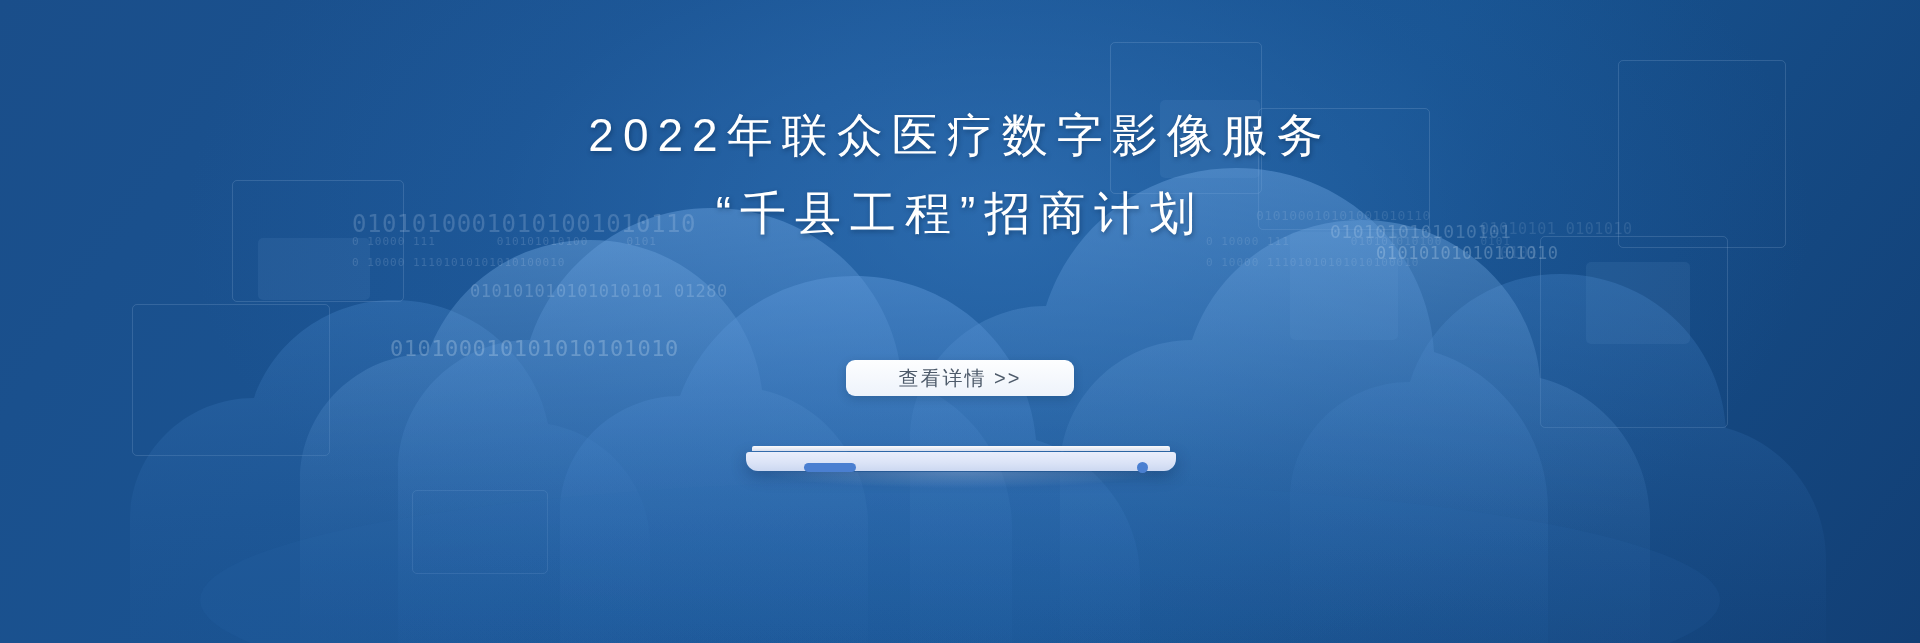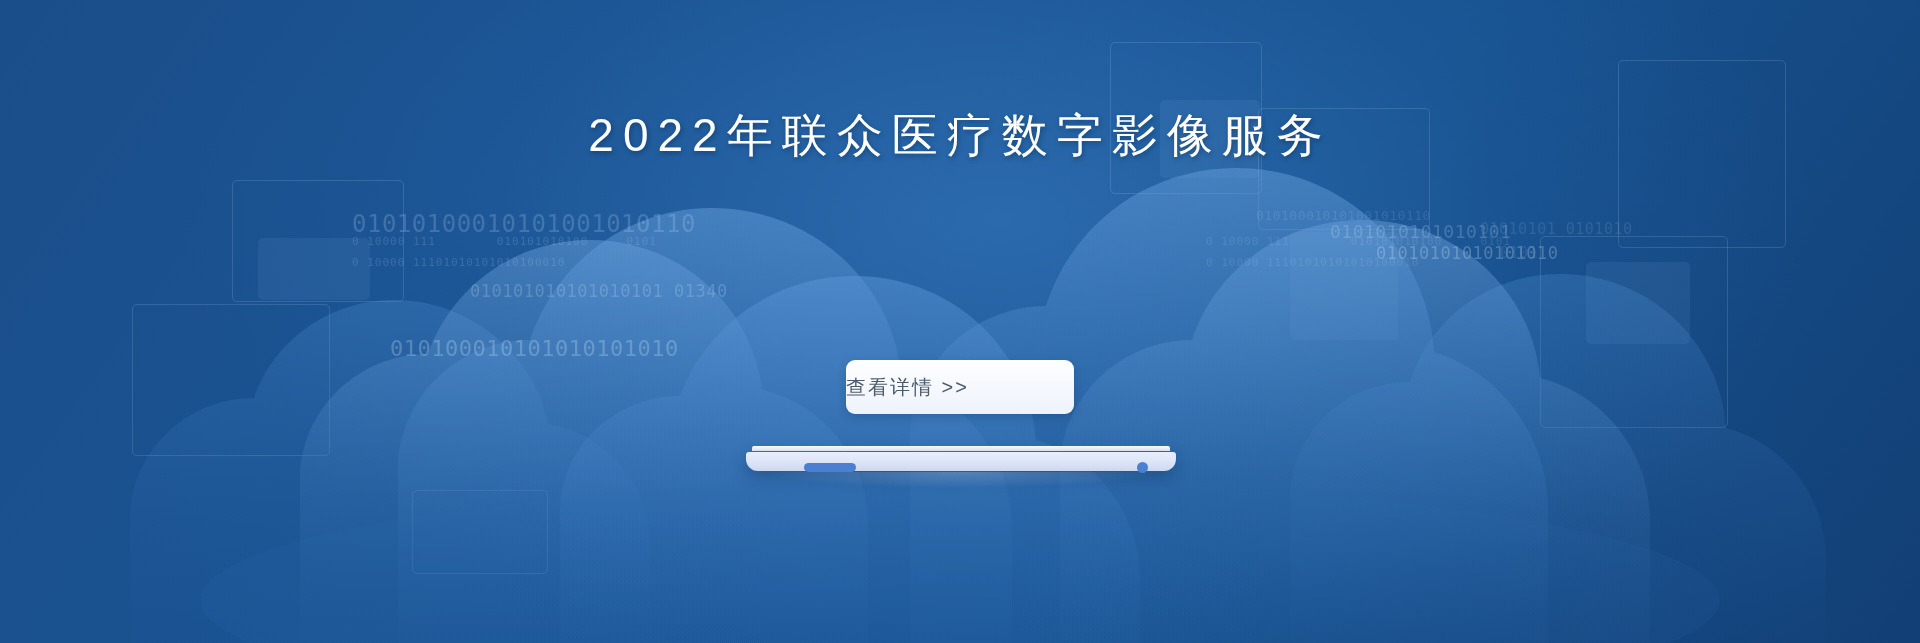--- a/index.html
+++ b/index.html
@@ -69,25 +69,25 @@
     letter-spacing:9px;
     line-height:78px;
     text-shadow:1px 2px 5px rgba(5,30,62,0.42);
     white-space:nowrap;
   }
 
   
   #cta {
     position:absolute;
     left:846px; top:360px;
-    width:228px; height:54px;
+    width:228px; height:36px;
     background:linear-gradient(180deg,#fdfeff 0%, #eef3fb 100%);
     border-radius:9px;
     box-shadow:0 3px 10px rgba(8,35,70,0.22);
-    display:flex; align-items:center; 
+    display:flex; align-items:center; justify-content:center;
     cursor:pointer;
     z-index:7;
   }
   #cta-label {
     color:#4e5b6b;
     font-size:20px;
     letter-spacing:2px;
     white-space:nowrap;
   }
 
@@ -187,33 +187,34 @@
              C1342,168 1428,248 1434,352 C1500,372 1548,436 1548,510 L1548,643 Z" fill="url(#cg2)"></path>
 
     <path d="M560,643 L560,512 C560,448 614,396 680,396 C706,326 774,276 854,276
              C950,276 1028,346 1036,440 C1096,458 1140,514 1140,578 L1140,643 Z" fill="url(#cg1)"></path>
 
     <ellipse cx="960" cy="600" rx="760" ry="120" fill="#2d6cb2" opacity="0.13"></ellipse>
   </svg>
 
   <div class="binary b-left-top">01010100010101001010110</div>
   <div class="binary b-left-small"><span>0 10000 111        010101010100     0101</span><br><span>0 10000 11101010101010100010</span></div>
-  <div class="binary b-left-mid">010101010101010101 01340</div>
+  <div class="binary b-left-mid">010101010101010101 01280</div>
   <div class="binary b-left-low">010100010101010101010</div>
 
   <div class="binary b-mid-top">010100010101001010110</div>
   <div class="binary b-mid-small"><span>0 10000 111        010101010100     0101</span><br><span>0 10000 11101010101010100010</span></div>
 
   <div class="binary b-right-top">0101010101010101</div>
   <div class="binary b-right-low">01010101010101010</div>
   <div class="binary b-right-far">01010101 0101010</div>
   <div class="binary b-right-far2">0101</div>
 
   <div id="title-wrap">
     <div class="title-line">2022年联众医疗数字影像服务</div>
+    <div class="title-line">“千县工程”招商计划</div>
   </div>
 
   <div id="cta">
     <span id="cta-label">查看详情 &gt;&gt;</span>
   </div>
 
   <div id="laptop">
     <div id="laptop-lip"></div>
     <div id="laptop-body">
       <div id="laptop-touchpad"></div>

